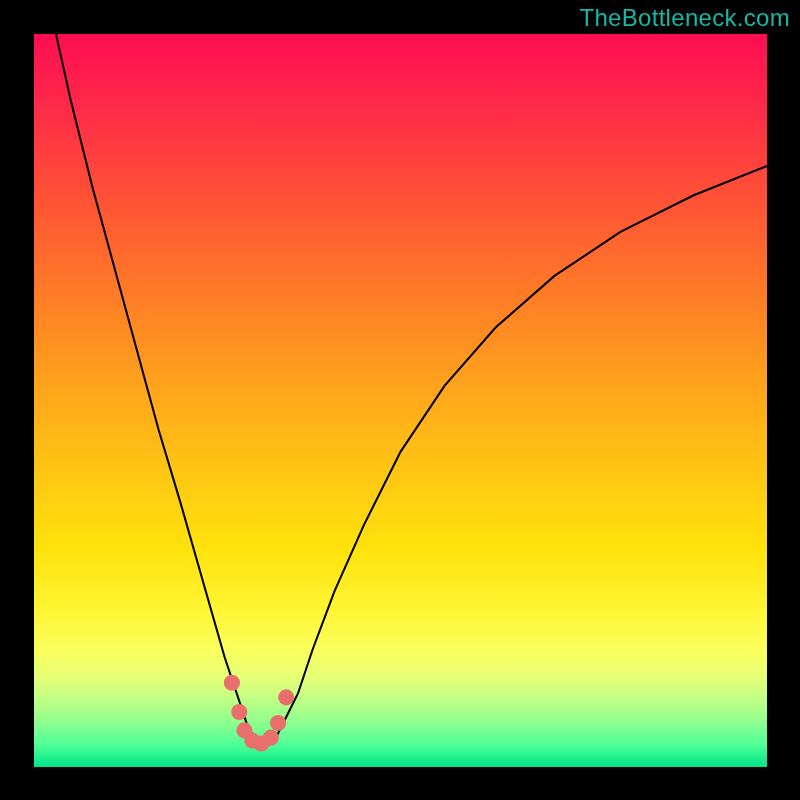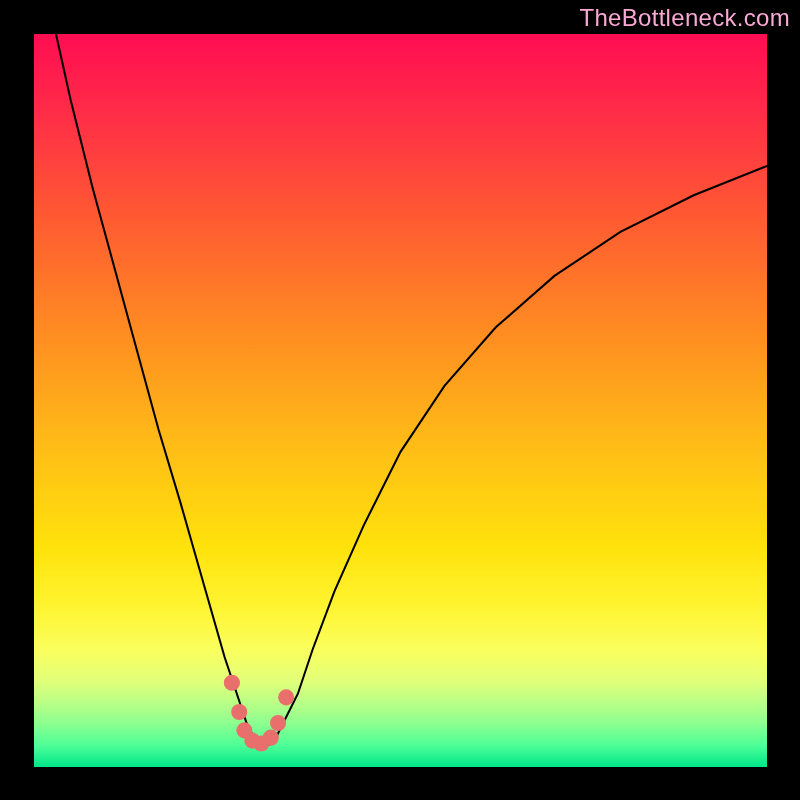--- a/index.html
+++ b/index.html
@@ -40,21 +40,21 @@
       #bdff86 91%,
       #8dff8f 94%,
       #4fff97 97%,
       #00e689 100%
     );
   }
   .watermark {
     position: absolute;
     top: 4px;
     right: 10px;
-    color: #f9a8d4;
+    color: #14b8a6;
     font-size: 24px;
     font-weight: 500;
     letter-spacing: 0.3px;
   }
   svg.curve {
     position: absolute;
     left: 0;
     top: 0;
     width: 733px;
     height: 733px;

